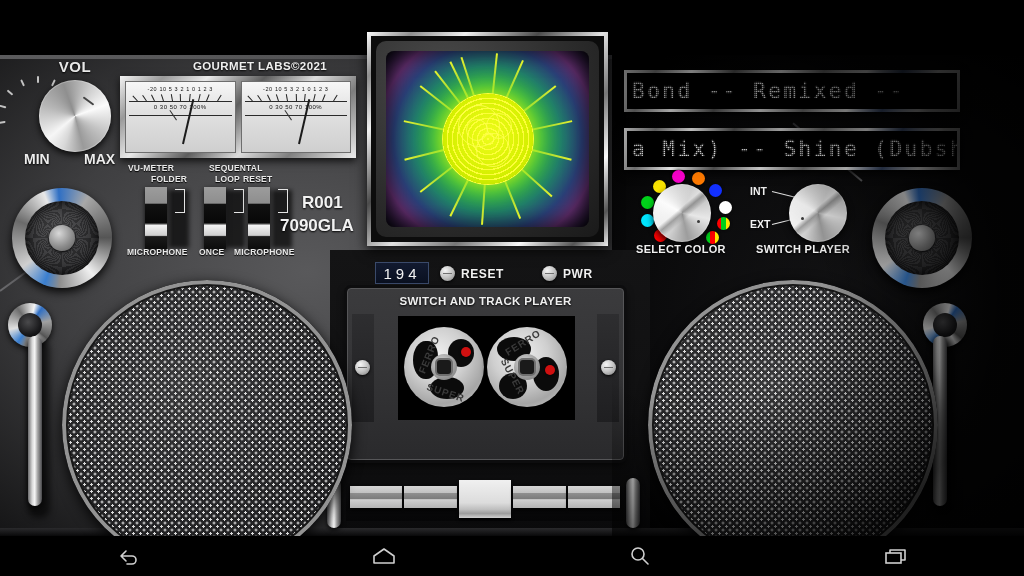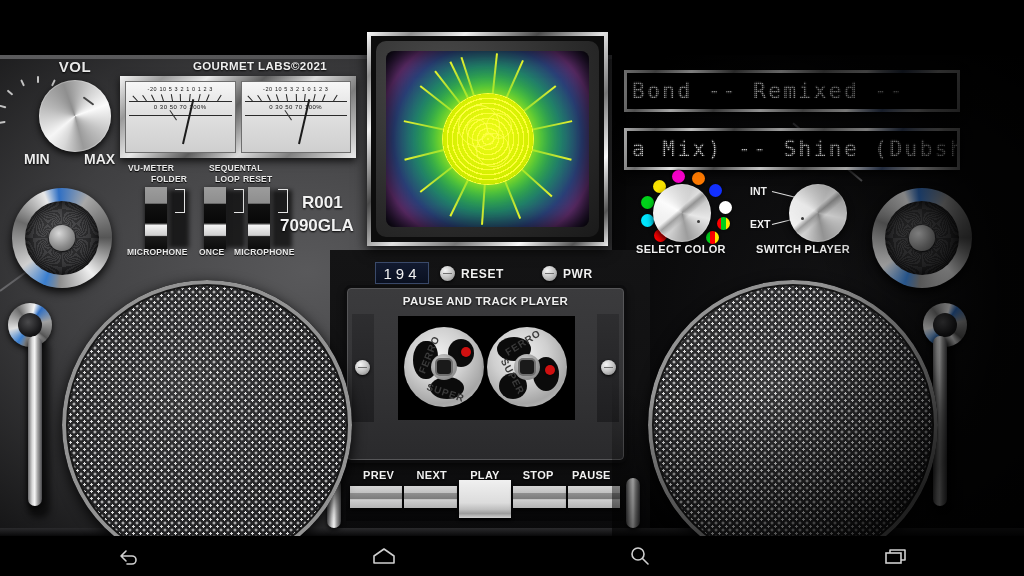--- a/index.html
+++ b/index.html
@@ -509,21 +509,21 @@
 
   <div class="counter">
     <span>194</span>
   </div>
   <div class="mini-btn" style="left:440px; top:266px;"></div>
   <div class="mini-lbl" style="left:461px; top:267px;">RESET</div>
   <div class="mini-btn" style="left:542px; top:266px;"></div>
   <div class="mini-lbl" style="left:563px; top:267px;">PWR</div>
 
   <div class="deck">
-    <div class="deck-title">PAUSE AND TRACK PLAYER</div>
+    <div class="deck-title">SWITCH AND TRACK PLAYER</div>
     <div class="deck-side" style="left:4px;"></div>
     <div class="deck-side" style="right:4px;"></div>
     <div class="screw" style="left:7px; top:71px;"></div>
     <div class="screw" style="right:7px; top:71px;"></div>
 
     <div class="deck-window">
 
       <div class="reel" style="left:6px; top:11px;">
         <div class="reel-hole" style="left:9px; top:14px; width:25px; height:38px; border-radius:50% 40% 45% 50%;"></div>
         <div class="reel-hole" style="left:44px; top:12px; width:26px; height:28px; border-radius:50%;"></div>
@@ -539,27 +539,20 @@
         <div class="reel-hole" style="left:46px; top:30px; width:26px; height:34px; border-radius:50%;"></div>
         <div class="reel-hole" style="left:12px; top:46px; width:28px; height:26px; border-radius:50%;"></div>
         <div class="reel-hub"></div>
         <div class="reel-red" style="left:58px; top:38px;"></div>
         <div class="reel-word" style="left:16px; top:10px; transform:rotate(-32deg);">FERRO</div>
         <div class="reel-word" style="left:6px; top:44px; transform:rotate(62deg);">SUPER</div>
       </div>
     </div>
   </div>
 
-  <div class="trans-labels">
-    <span>PREV</span>
-    <span>NEXT</span>
-    <span>PLAY</span>
-    <span>STOP</span>
-    <span>PAUSE</span>
-  </div>
   <div class="rail" style="left:327px; top:478px;"></div>
   <div class="rail" style="left:626px; top:478px;"></div>
   <div class="trans-bar">
     <div class="tbtn"></div>
     <div class="tbtn"></div>
     <div class="tbtn play"></div>
     <div class="tbtn"></div>
     <div class="tbtn"></div>
   </div>
 

